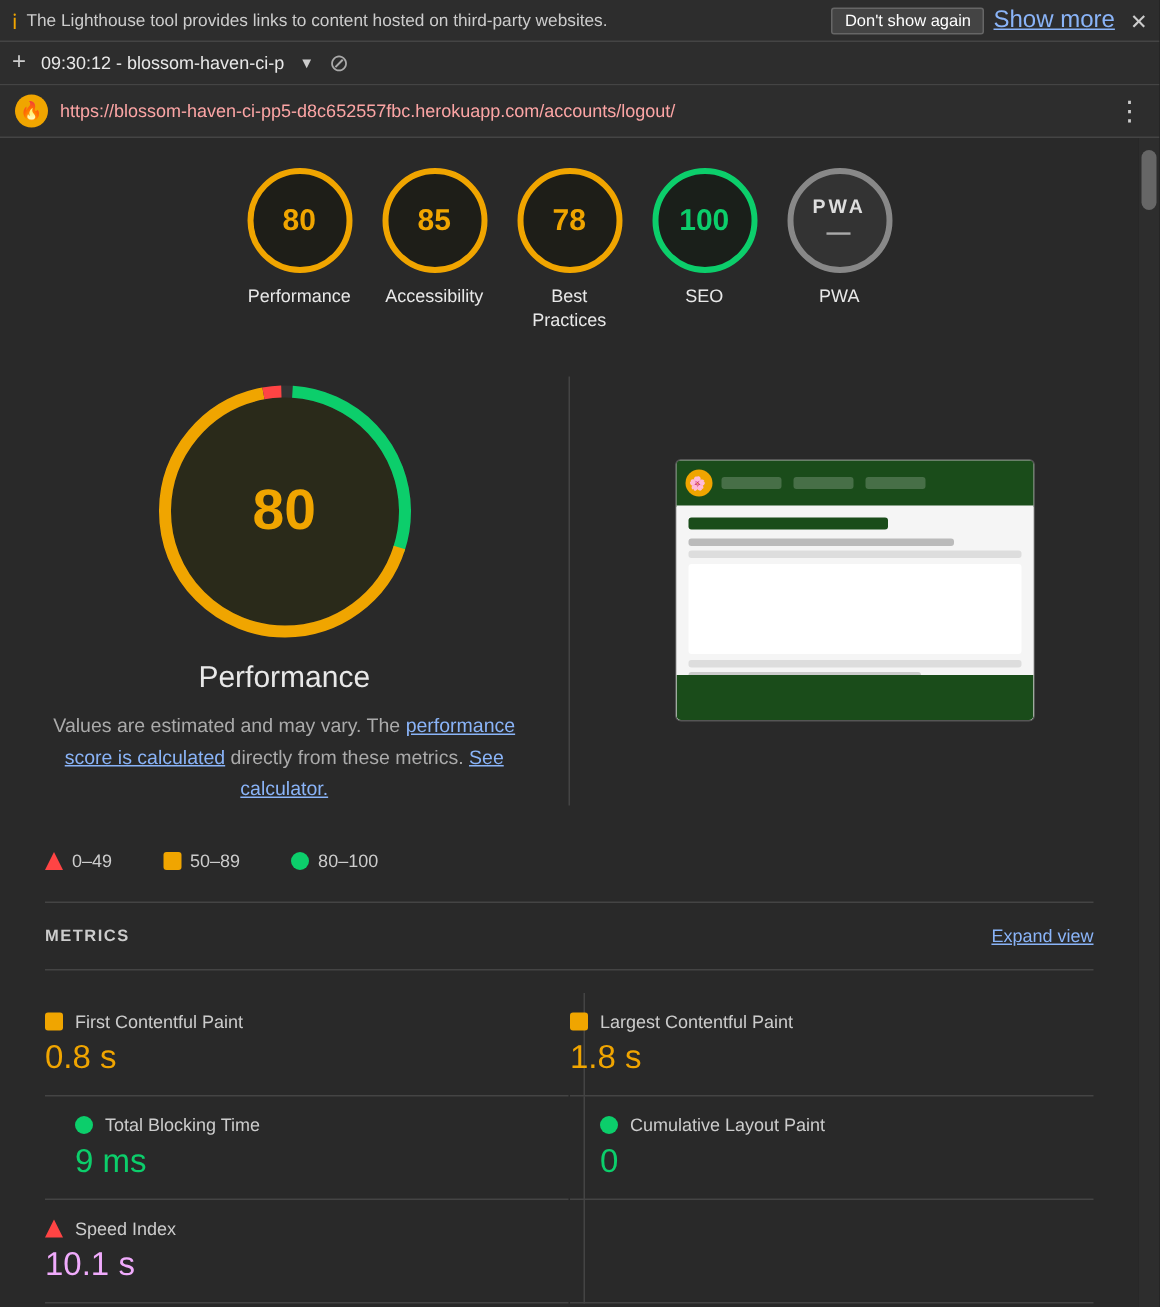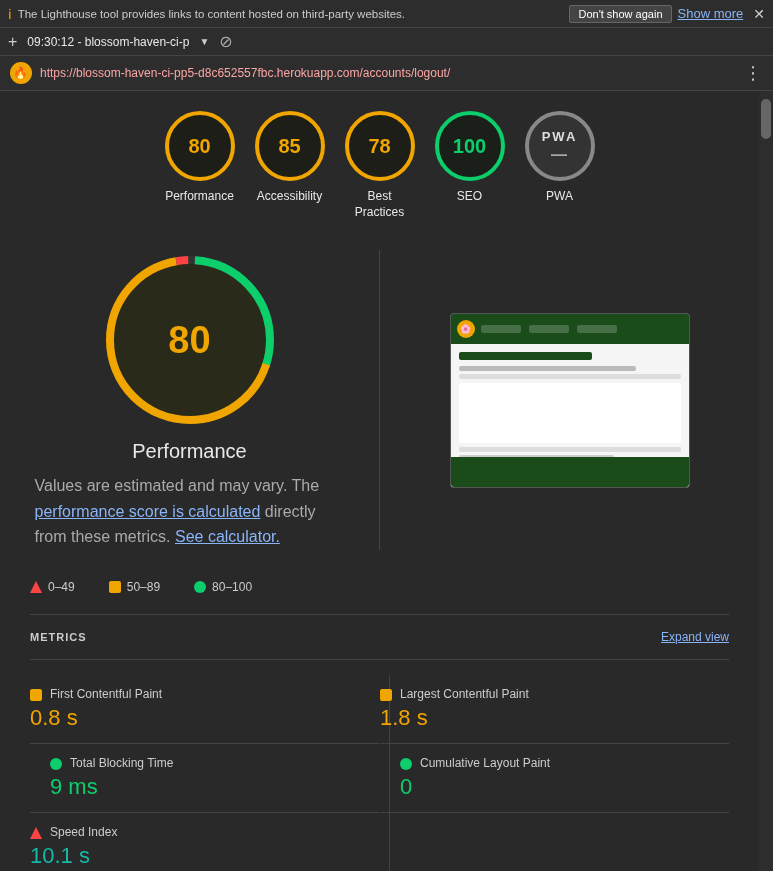--- a/index.html
+++ b/index.html
@@ -39,21 +39,21 @@
       color: #fff;
       padding: 2px 8px;
       font-size: 11px;
       cursor: pointer;
       border-radius: 2px;
     }
     .show-more-link {
       color: #8ab4f8;
       text-decoration: underline;
       cursor: pointer;
-      font-size: 13px;
+      font-size: 16px;
     }
     .close-icon {
       color: #ccc;
       cursor: pointer;
       font-size: 14px;
       margin-left: 4px;
     }
 
     
     .tab-bar {
@@ -220,22 +220,23 @@
       font-weight: bold;
       color: #f0a500;
     }
 
     .perf-title {
       font-size: 20px;
       color: #e8e8e8;
       margin-bottom: 10px;
     }
     .perf-description {
-      font-size: 16px;
+      font-size: 13px;
       color: #aaa;
+      text-align: center;
       line-height: 1.6;
       max-width: 310px;
     }
     .perf-description a {
       color: #8ab4f8;
       text-decoration: underline;
       cursor: pointer;
     }
 
     .perf-right {
@@ -374,21 +375,21 @@
       border-bottom: 1px solid #444;
     }
     .metric-item:nth-child(odd) {
       padding-right: 20px;
     }
     .metric-item:nth-child(even):not(.vertical-divider) {
       padding-left: 20px;
     }
     .metric-label-row {
       display: flex;
-      align-items: flex-end;
+      align-items: center;
       gap: 8px;
       margin-bottom: 4px;
     }
     .metric-indicator {
       width: 12px;
       height: 12px;
       flex-shrink: 0;
     }
     .metric-indicator.orange { background: #f0a500; border-radius: 2px; }
     .metric-indicator.green { background: #0cce6b; border-radius: 50%; }
@@ -404,21 +405,21 @@
       font-size: 12px;
       color: #ccc;
     }
     .metric-value {
       font-size: 22px;
       font-weight: 300;
       margin-top: 2px;
     }
     .metric-value.orange { color: #f0a500; }
     .metric-value.green { color: #0cce6b; }
-    .metric-value.red { color: #14b8a6; }
+    .metric-value.red { color: #f0abfc; }
   </style>
 </head>
 <body>
 
 <div class="notification-bar">
   <span class="info-icon">ℹ</span>
   <span class="notif-text">The Lighthouse tool provides links to content hosted on third-party websites.</span>
   <button class="dont-show-btn">Don't show again</button>
   <span class="show-more-link">Show more</span>
   <span class="close-icon">✕</span>

